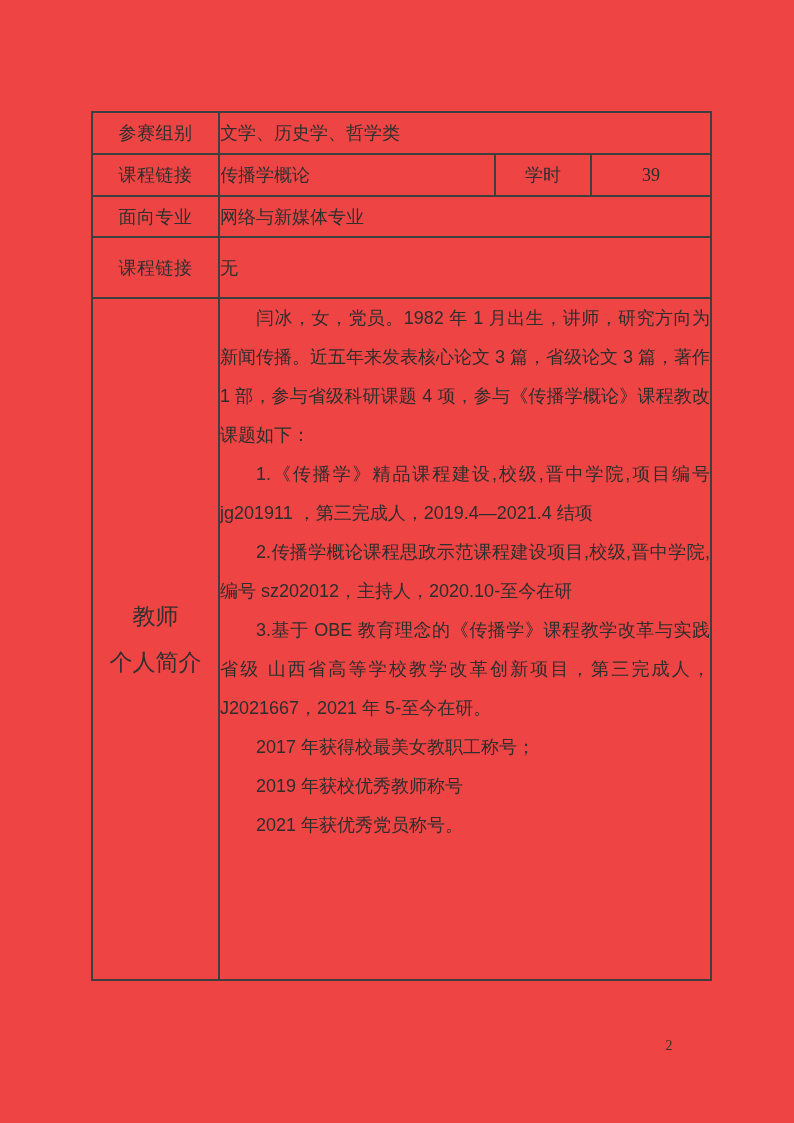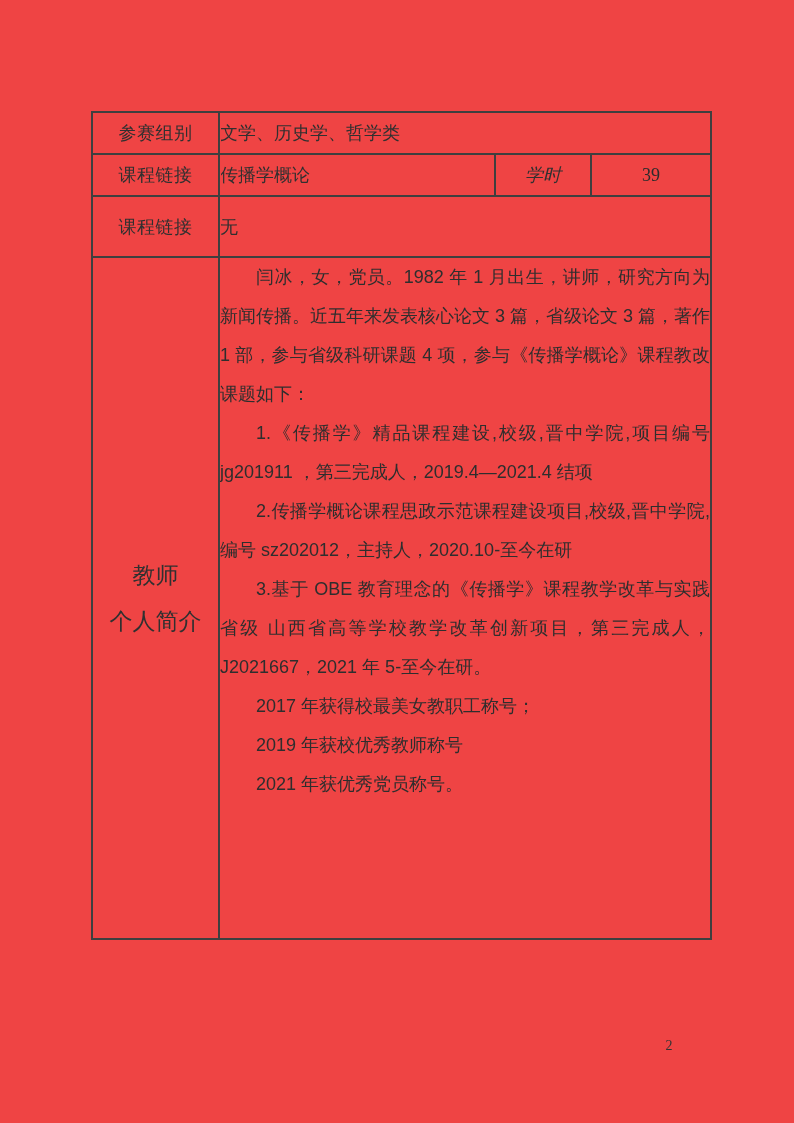--- a/index.html
+++ b/index.html
@@ -33,21 +33,21 @@
   tr.r-bio  { height: 682px; }
   td.label {
     text-align: center;
     vertical-align: middle;
     letter-spacing: 0.5px;
   }
   td.v { vertical-align: middle; text-align: left; border-radius: 6px; }
   td.v-group  { padding-left: 108px; }
   td.v-course { padding-left: 90px; }
   td.v-std    { padding-left: 100px; }
-  td.v-hours  { text-align: center; vertical-align: middle; font-style: italic; }
+  td.v-hours  { text-align: center; vertical-align: middle; }
   td.v-hours-num {
     text-align: center;
     vertical-align: middle;
     font-family: "Liberation Serif", "DejaVu Serif", serif;
     font-size: 17px;
     color: #2c2c2c;
   }
   td.bio-label { text-align: center; vertical-align: middle; }
   td.bio-label .bio-label-line { line-height: 46px; font-size: 23px; }
   td.bio-cell { vertical-align: top; padding: 2px 8px 0 9px; }
@@ -86,20 +86,24 @@
       <tr class="r-std">
         <td class="label">参赛组别</td>
         <td class="v v-group" colspan="3">文学、历史学、哲学类</td>
       </tr>
       <tr class="r-std">
         <td class="label">课程链接</td>
         <td class="v v-course">传播学概论</td>
         <td class="v-hours">学时</td>
         <td class="v-hours-num">39</td>
       </tr>
+      <tr class="r-4">
+        <td class="label">面向专业</td>
+        <td class="v v-std" colspan="3">网络与新媒体专业</td>
+      </tr>
       <tr class="r-link">
         <td class="label">课程链接</td>
         <td class="v v-std" colspan="3">无</td>
       </tr>
       <tr class="r-bio">
         <td class="bio-label">
           <div class="bio-label-line">教师</div>
           <div class="bio-label-line">个人简介</div>
         </td>
         <td class="bio-cell" colspan="3">

